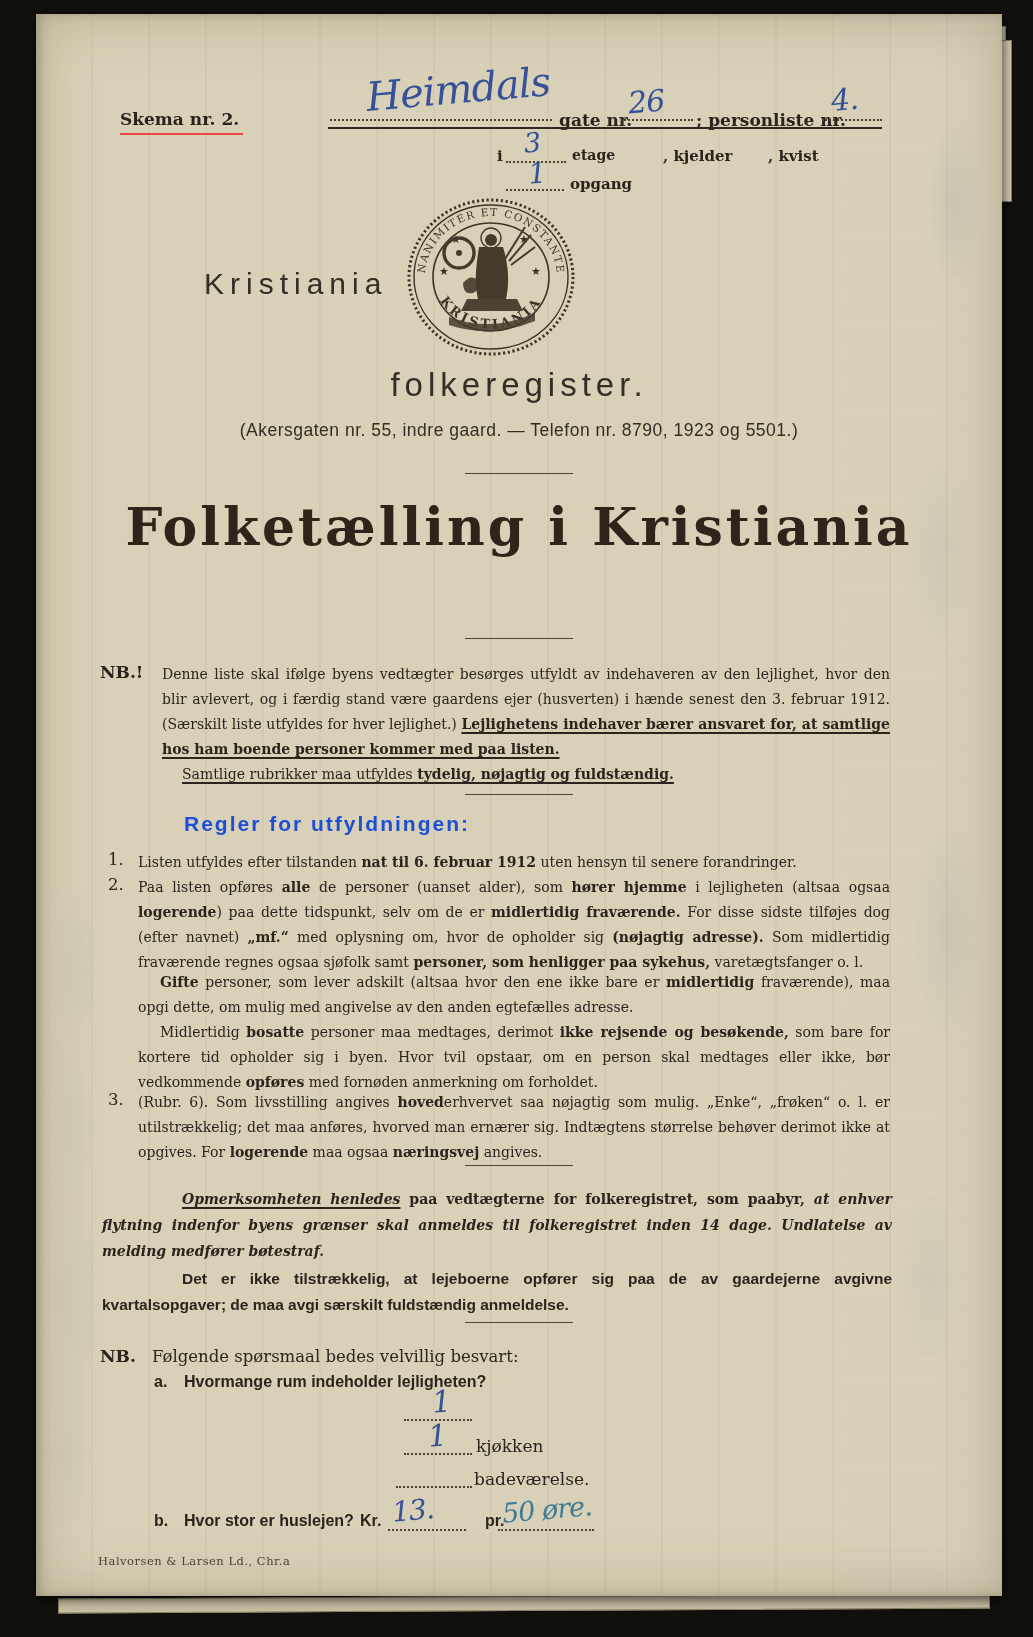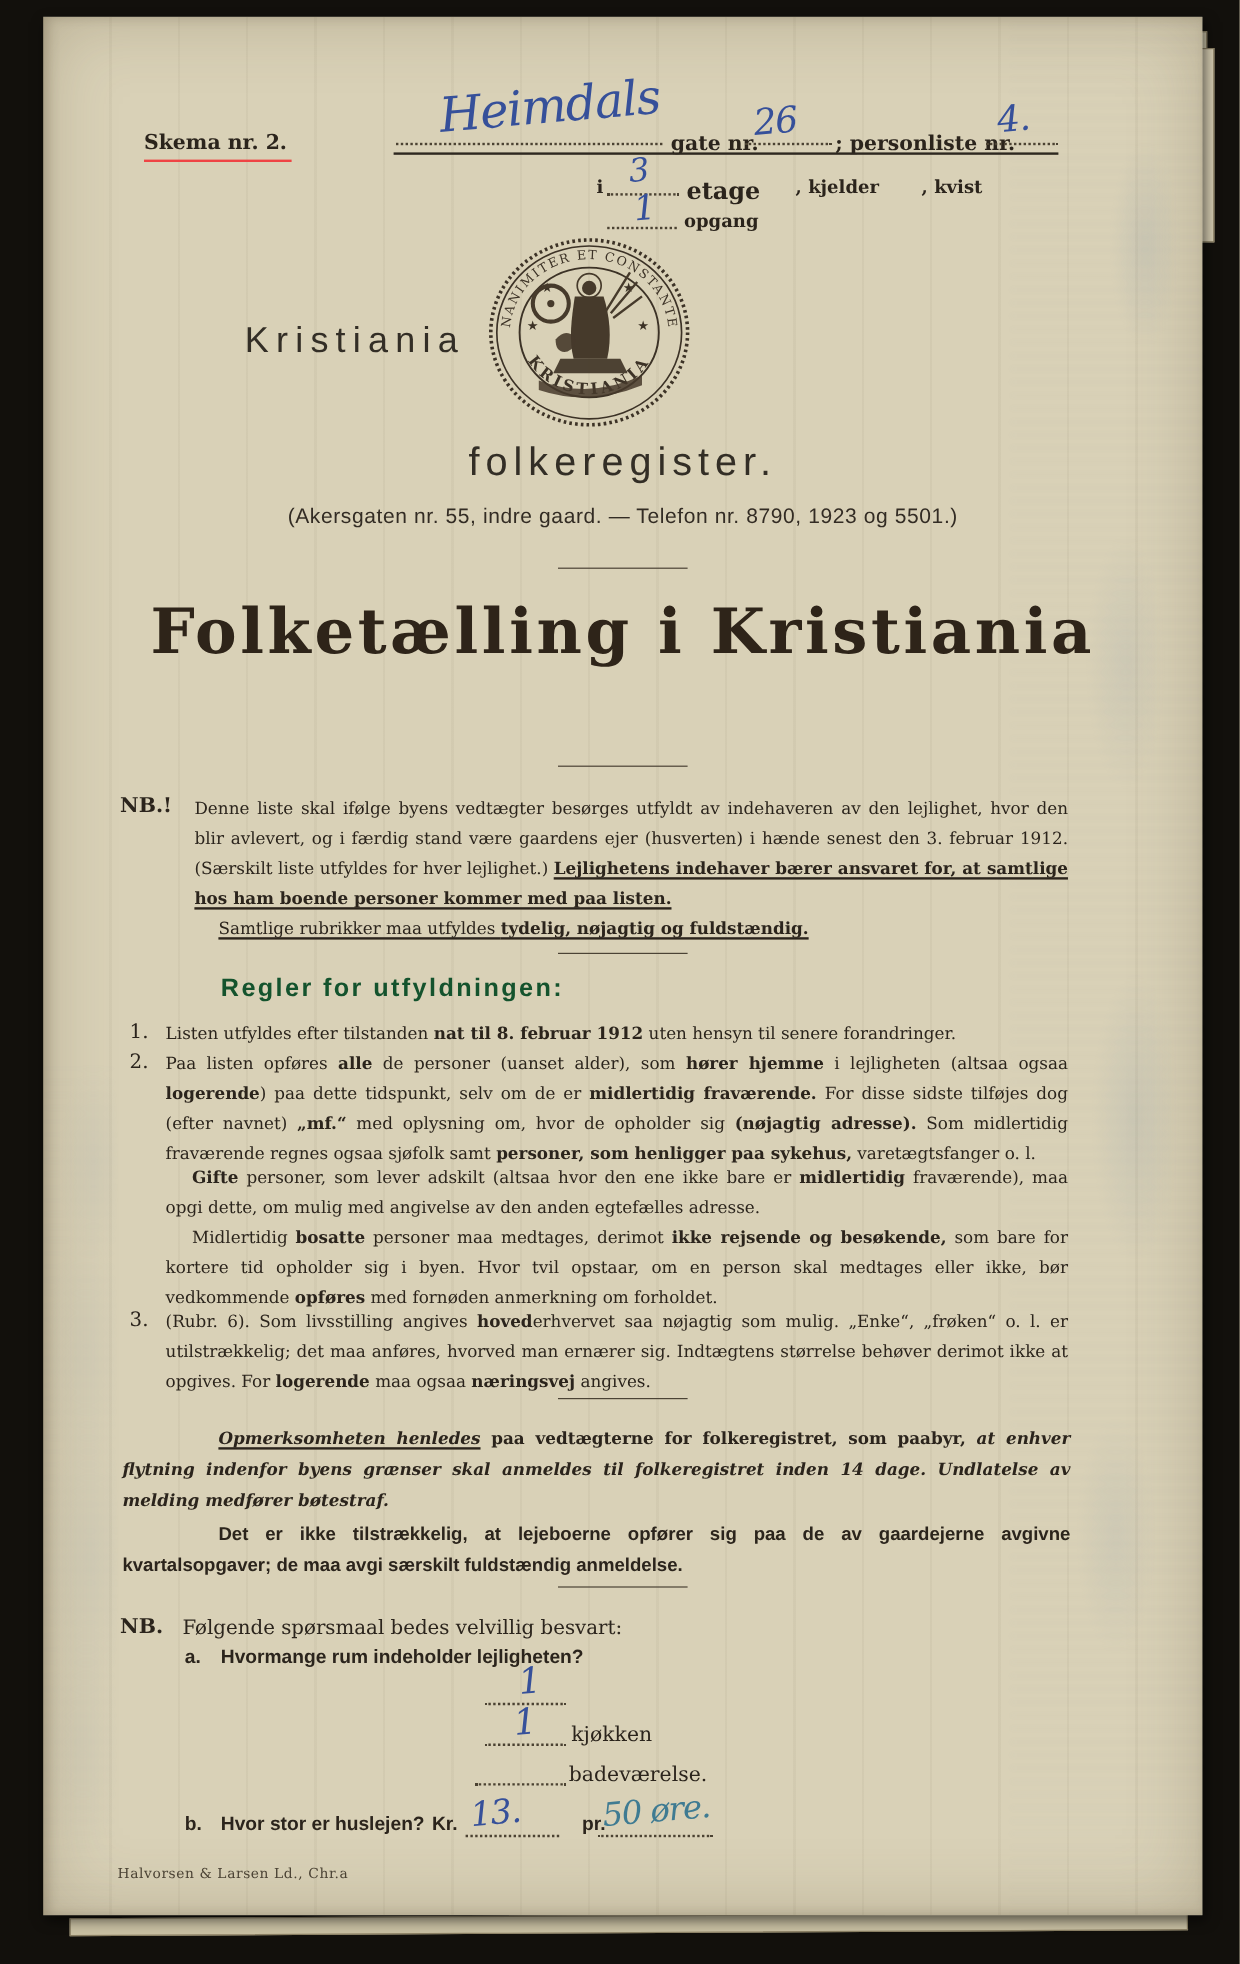--- a/index.html
+++ b/index.html
@@ -68,21 +68,21 @@
   <div class="abs hw" style="left:592px;top:70px;font-size:30px;">26</div>
   <span class="abs dotted" style="left:585px;top:104px;width:72px;"></span>
   <div class="abs label" style="left:660px;top:96px;font-size:17px;">; personliste nr.</div>
   <div class="abs hw" style="left:795px;top:68px;font-size:30px;">4.</div>
   <span class="abs dotted" style="left:786px;top:104px;width:60px;"></span>
   <div class="abs rule" style="left:292px;top:113px;width:554px;"></div>
 
   <div class="abs label" style="left:461px;top:133px;font-size:15px;">i</div>
   <span class="abs dotted" style="left:470px;top:146px;width:60px;"></span>
   <div class="abs hw" style="left:488px;top:113px;font-size:27px;">3</div>
-  <div class="abs label" style="left:536px;top:133px;font-size:20px;">etage</div>
+  <div class="abs label" style="left:536px;top:133px;font-size:14px;">etage</div>
   <div class="abs label" style="left:627px;top:133px;font-size:15px;">, kjelder</div>
   <div class="abs label" style="left:732px;top:133px;font-size:15px;">, kvist</div>
 
   <span class="abs dotted" style="left:470px;top:174px;width:58px;"></span>
   <div class="abs hw" style="left:492px;top:142px;font-size:29px;">1</div>
   <div class="abs label" style="left:534px;top:161px;font-size:15px;">opgang</div>
 
   <svg class="abs seal-svg" style="left:369px;top:183px;" width="172" height="162" viewBox="0 0 172 162">
     <ellipse cx="86" cy="80" rx="82" ry="77" fill="none" stroke="#3c3226" stroke-width="3" stroke-dasharray="2.2,2.6"></ellipse>
     <ellipse cx="86" cy="80" rx="77" ry="72" fill="none" stroke="#3c3226" stroke-width="1.4"></ellipse>
@@ -124,24 +124,24 @@
   <div class="abs center" style="top:482px;font-size:52px;font-weight:bold;letter-spacing:3px;white-space:nowrap;color:#2e2419;">Folketælling i Kristiania</div>
 
   <div class="abs thin-rule center" style="top:624px;width:108px;"></div>
 
   <div class="abs label" style="left:64px;top:648px;font-size:17px;">NB.!</div>
   <div class="abs para" style="left:126px;top:648px;width:728px;"><span>Denne liste skal ifølge byens vedtægter besørges utfyldt av indehaveren av den lejlighet, hvor den blir avlevert, og i færdig stand være gaardens ejer (husverten) i hænde senest den 3. februar 1912. (Særskilt liste utfyldes for hver lejlighet.) </span><span class="u" style="font-weight: bold;">Lejlighetens indehaver bærer ansvaret for, at samtlige hos ham boende personer kommer med paa listen.</span></div>
   <div class="abs para" style="left:126px;top:748px;width:728px;text-indent:20px;"><span class="u">Samtlige rubrikker maa utfyldes </span><span class="u" style="font-weight: bold;">tydelig, nøjagtig og fuldstændig.</span></div>
 
   <div class="abs thin-rule center" style="top:780px;width:108px;"></div>
 
-  <div class="abs sans" style="left:148px;top:798px;font-size:21px;font-weight:bold;letter-spacing:2px;color:#14532d;">Regler for utfyldningen:</div>
+  <div class="abs sans" style="left:148px;top:798px;font-size:21px;font-weight:bold;letter-spacing:2px;color:#1d4ed8;">Regler for utfyldningen:</div>
 
   <div class="abs" style="left:72px;top:836px;font-size:16.5px;">1.</div>
-  <div class="abs para" style="left:102px;top:836px;width:752px;"><span>Listen utfyldes efter tilstanden </span><span style="font-weight: bold;">nat til 8. februar 1912</span><span> uten hensyn til senere forandringer.</span></div>
+  <div class="abs para" style="left:102px;top:836px;width:752px;"><span>Listen utfyldes efter tilstanden </span><span style="font-weight: bold;">nat til 6. februar 1912</span><span> uten hensyn til senere forandringer.</span></div>
 
   <div class="abs" style="left:72px;top:861px;font-size:16.5px;">2.</div>
   <div class="abs para" style="left:102px;top:861px;width:752px;"><span>Paa listen opføres </span><span style="font-weight: bold;">alle</span><span> de personer (uanset alder), som </span><span style="font-weight: bold;">hører hjemme</span><span> i lejligheten (altsaa ogsaa </span><span style="font-weight: bold;">logerende</span><span>) paa dette tidspunkt, selv om de er </span><span style="font-weight: bold;">midlertidig fraværende.</span><span>  For disse sidste tilføjes dog (efter navnet) </span><span style="font-weight: bold;">„mf.“</span><span> med oplysning om, hvor de opholder sig </span><span style="font-weight: bold;">(nøjagtig adresse).</span><span>  Som midlertidig fraværende regnes ogsaa sjøfolk samt </span><span style="font-weight: bold;">personer, som henligger paa sykehus,</span><span> varetægtsfanger o. l.</span></div>
   <div class="abs para" style="left:102px;top:956px;width:752px;text-indent:22px;"><span style="font-weight: bold;">Gifte</span><span> personer, som lever adskilt (altsaa hvor den ene ikke bare er </span><span style="font-weight: bold;">midlertidig</span><span> fraværende), maa opgi dette, om mulig med angivelse av den anden egtefælles adresse.</span></div>
   <div class="abs para" style="left:102px;top:1006px;width:752px;text-indent:22px;"><span>Midlertidig </span><span style="font-weight: bold;">bosatte</span><span> personer maa medtages, derimot </span><span style="font-weight: bold;">ikke rejsende og besøkende,</span><span> som bare for kortere tid opholder sig i byen.  Hvor tvil opstaar, om en person skal medtages eller ikke, bør vedkommende </span><span style="font-weight: bold;">opføres</span><span> med fornøden anmerkning om forholdet.</span></div>
 
   <div class="abs" style="left:72px;top:1076px;font-size:16.5px;">3.</div>
   <div class="abs para" style="left:102px;top:1076px;width:752px;"><span>(Rubr. 6).  Som livsstilling angives </span><span style="font-weight: bold;">hoved</span><span>erhvervet saa nøjagtig som mulig.  „Enke“, „frøken“ o. l. er utilstrækkelig; det maa anføres, hvorved man ernærer sig.  Indtægtens størrelse behøver derimot ikke at opgives.  For </span><span style="font-weight: bold;">logerende</span><span> maa ogsaa </span><span style="font-weight: bold;">næringsvej</span><span> angives.</span></div>
 
   <div class="abs thin-rule center" style="top:1151px;width:108px;"></div>

